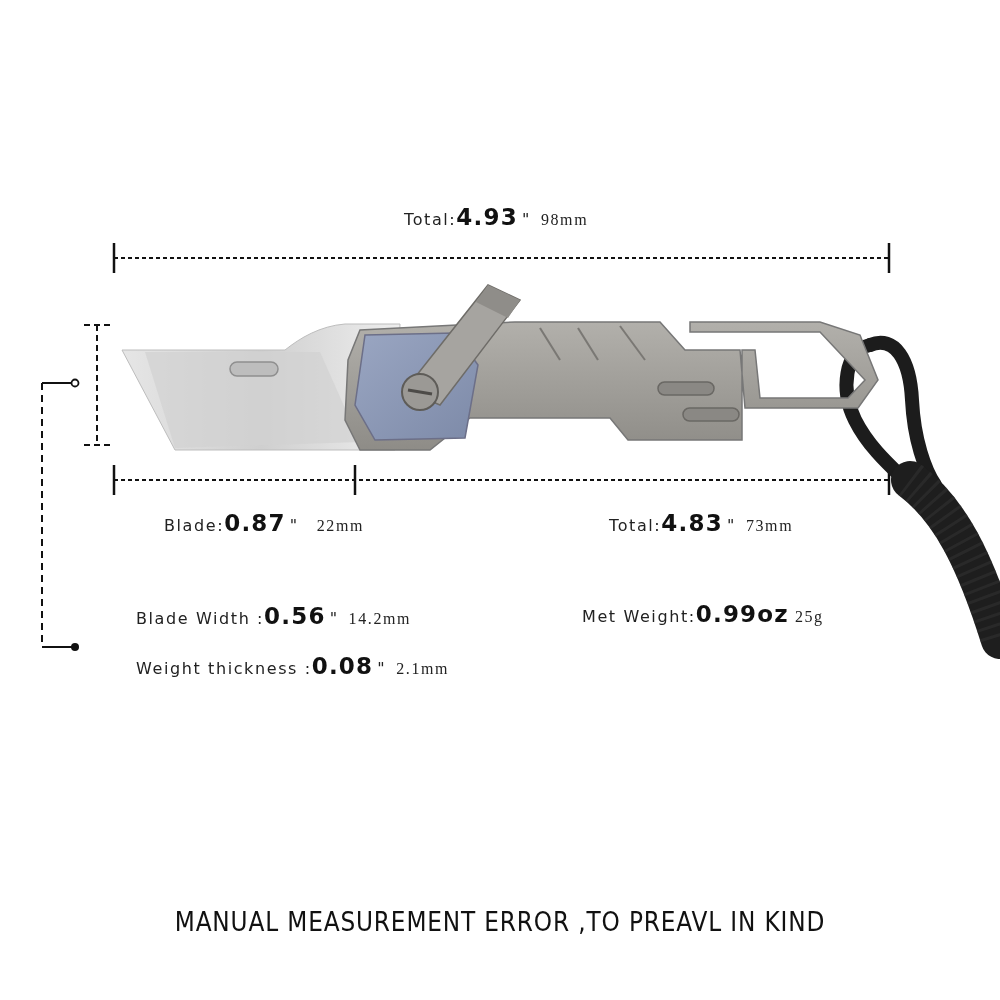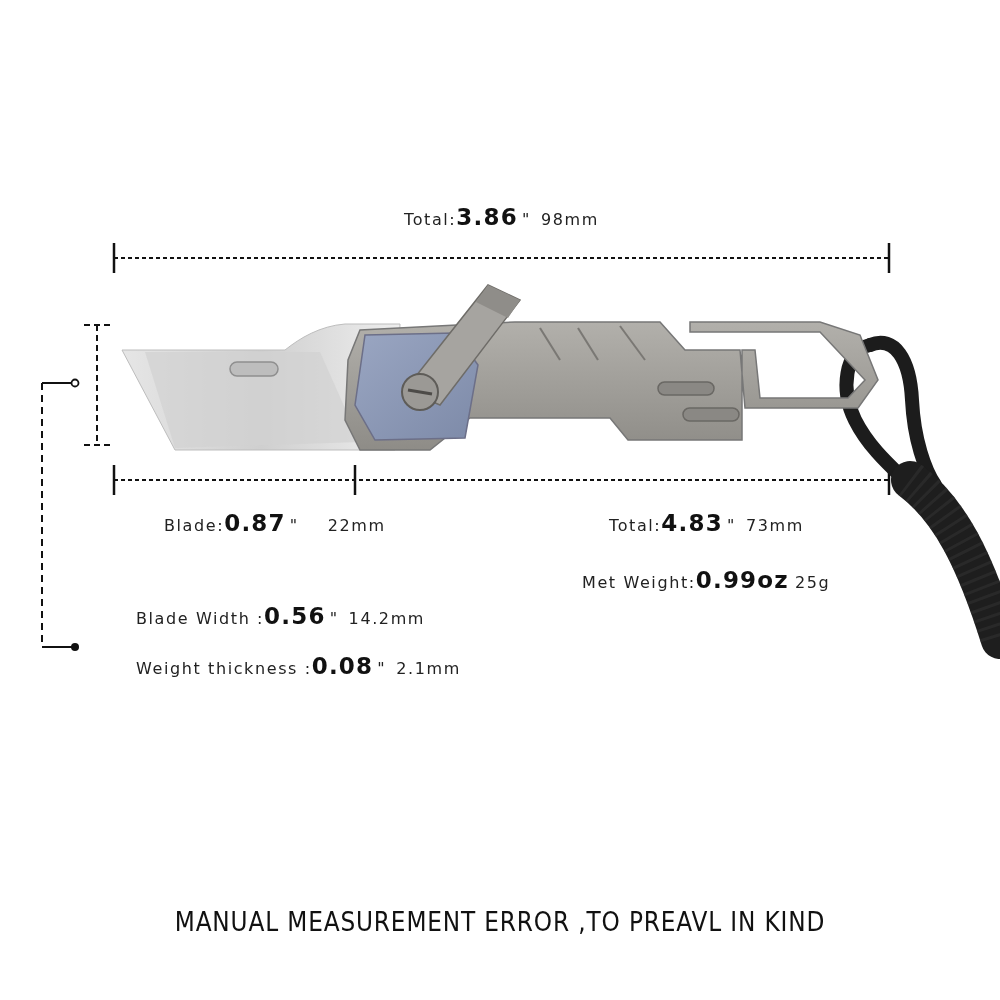--- a/index.html
+++ b/index.html
@@ -1,21 +1,21 @@
 <!DOCTYPE html>
 <html><head>
 <meta charset="utf-8">
 <style>
   html, body { margin:0; padding:0; background:#ffffff; }
   body { width:1000px; height:1000px; position:relative; overflow:hidden;
          font-family:"DejaVu Sans", sans-serif; color:#1a1a1a; }
   .label { position:absolute; white-space:nowrap; font-size:16px; letter-spacing:1.6px; color:#222; line-height:1; }
   .label .big { font-size:23px; font-weight:bold; letter-spacing:1.2px; color:#111; }
   .label .unit { margin-left:4px; }
-  .label .metric { margin-left:10px; }
+  .label .metric { margin-left:10px;font-family:Liberation Serif, serif; }
   .footer { position:absolute; left:0; width:1000px; top:906px; text-align:center;
             font-family:"DejaVu Sans", sans-serif; font-size:27px; letter-spacing:1px;
             transform:scaleX(0.86); transform-origin:center; color:#111; }
   svg { position:absolute; left:0; top:0; }
 </style>
 </head>
 <body>
 
 <svg width="1000" height="1000" viewBox="0 0 1000 1000">
   <defs>
@@ -86,36 +86,36 @@
 
   <g>
     <path d="M488,285 L520,300 L440,405 L405,390 Z" fill="#a6a4a0" stroke="#6e6c68" stroke-width="1.5"></path>
     <path d="M488,285 L520,300 L508,318 L476,302 Z" fill="#8f8d89"></path>
     <circle cx="420" cy="392" r="18" fill="#9b9995" stroke="#5e5c58" stroke-width="2"></circle>
     <line x1="408" y1="390" x2="432" y2="394" stroke="#4d4b48" stroke-width="3"></line>
   </g>
 </svg>
 
 <div class="label" style="left:404px; top:206px;">
-  <span>Total:</span><span class="big">3.86</span><span class="unit">"</span><span class="metric">98mm</span>
+  <span>Total:</span><span class="big">4.93</span><span class="unit">"</span><span class="metric">98mm</span>
 </div>
 
 <div class="label" style="left:164px; top:512px;">
-  <span>Blade:</span><span class="big">0.87</span><span class="unit">"</span><span class="metric" style="margin-left:29px">22mm</span>
+  <span>Blade:</span><span class="big">0.87</span><span class="unit">"</span><span class="metric" style="margin-left:18px">22mm</span>
 </div>
 
 <div class="label" style="left:609px; top:512px;">
   <span>Total:</span><span class="big">4.83</span><span class="unit">"</span><span class="metric">73mm</span>
 </div>
 
 <div class="label" style="left:136px; top:605px;">
   <span>Blade Width :</span><span class="big">0.56</span><span class="unit">"</span><span class="metric">14.2mm</span>
 </div>
 
-<div class="label" style="left:582px; top:569px;">
+<div class="label" style="left:582px; top:603px;">
   <span>Met Weight:</span><span class="big">0.99oz</span><span class="metric" style="margin-left:6px">25g</span>
 </div>
 
 <div class="label" style="left:136px; top:655px;">
   <span>Weight thickness :</span><span class="big">0.08</span><span class="unit">"</span><span class="metric">2.1mm</span>
 </div>
 
 <div class="footer">MANUAL MEASUREMENT ERROR ,TO PREAVL IN KIND</div>
 
 </body></html>

